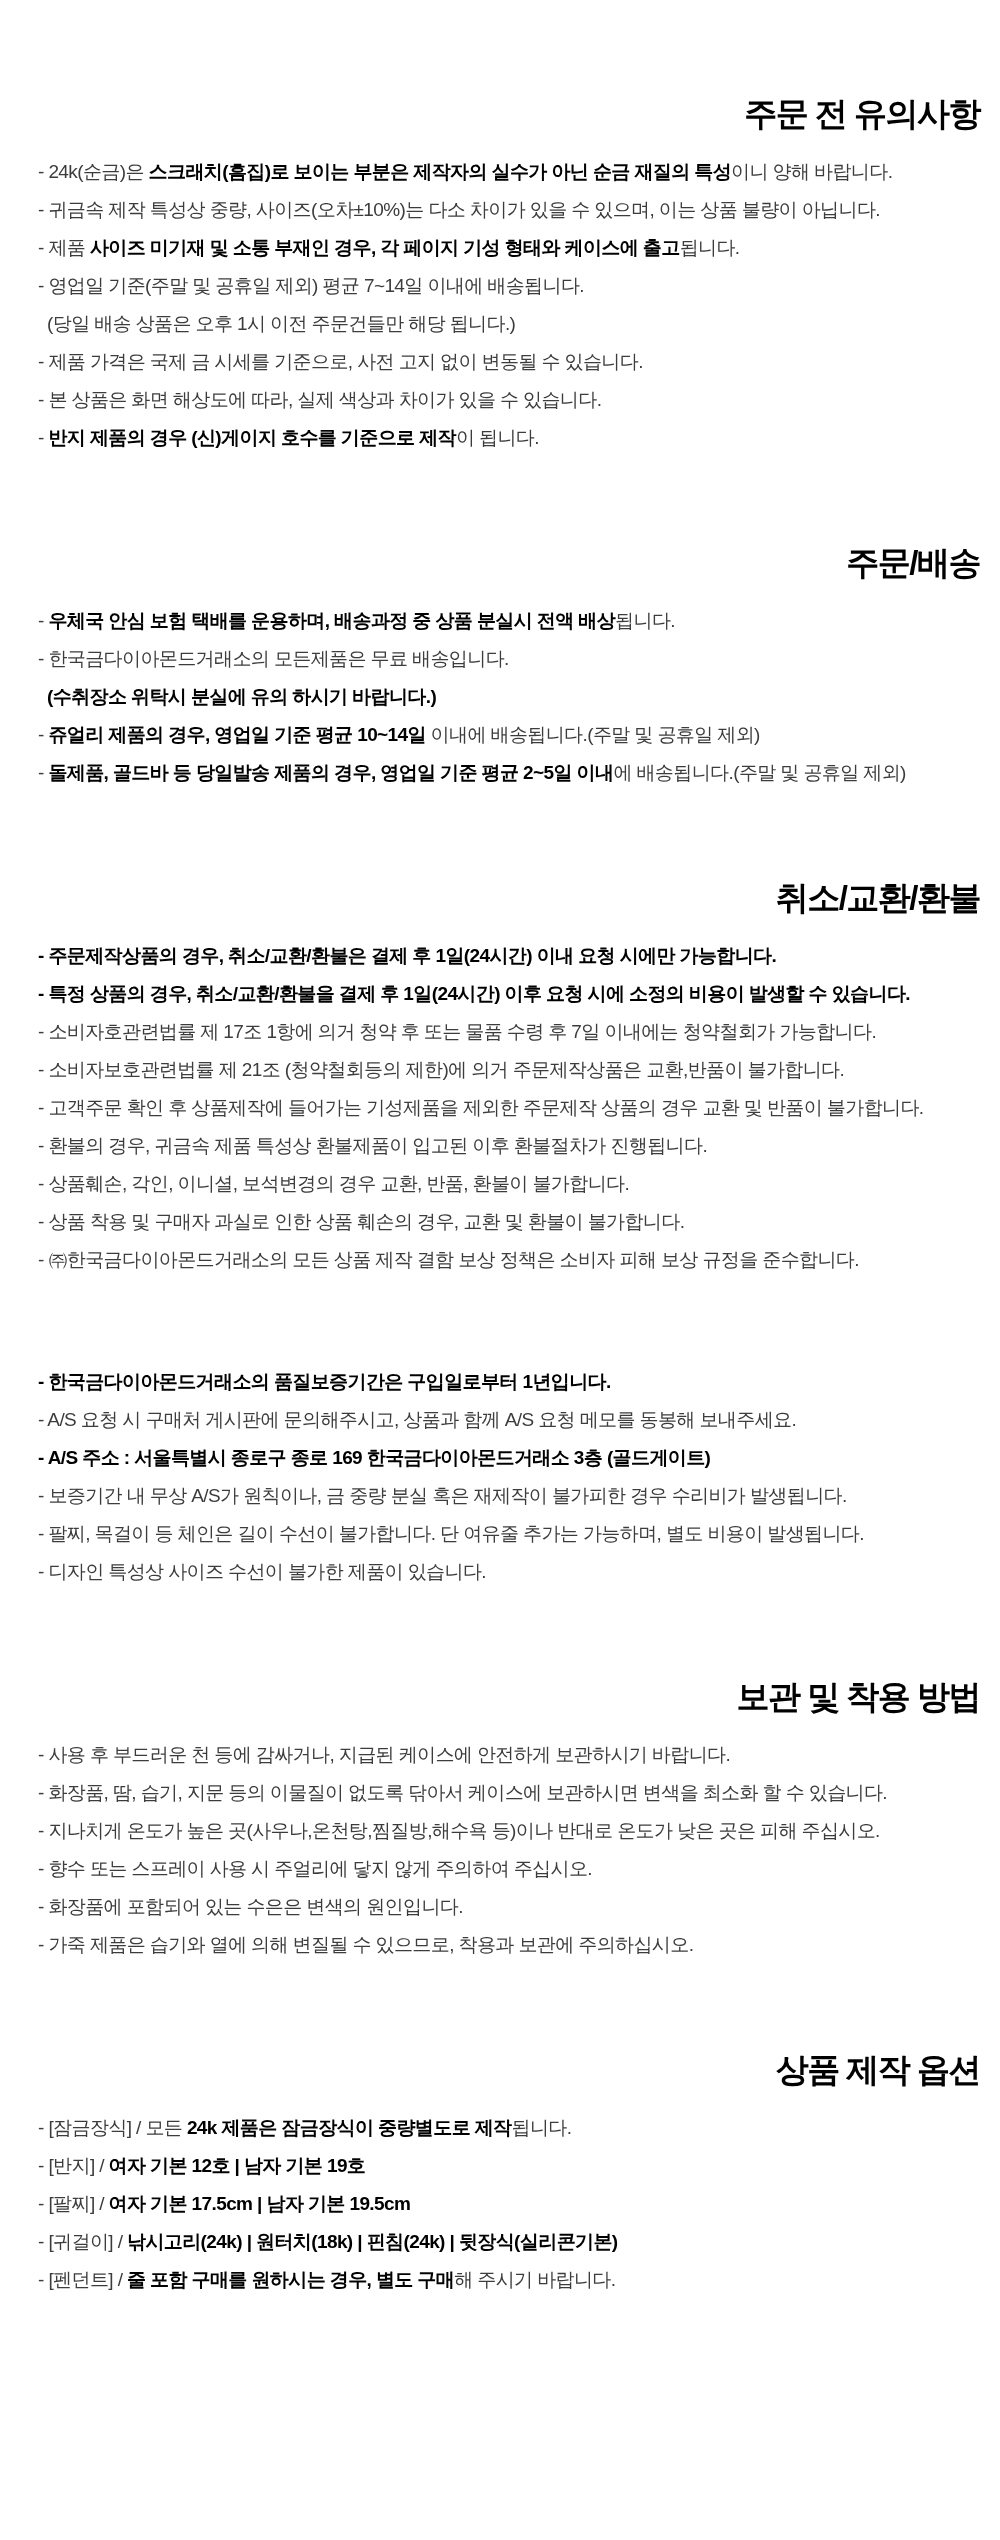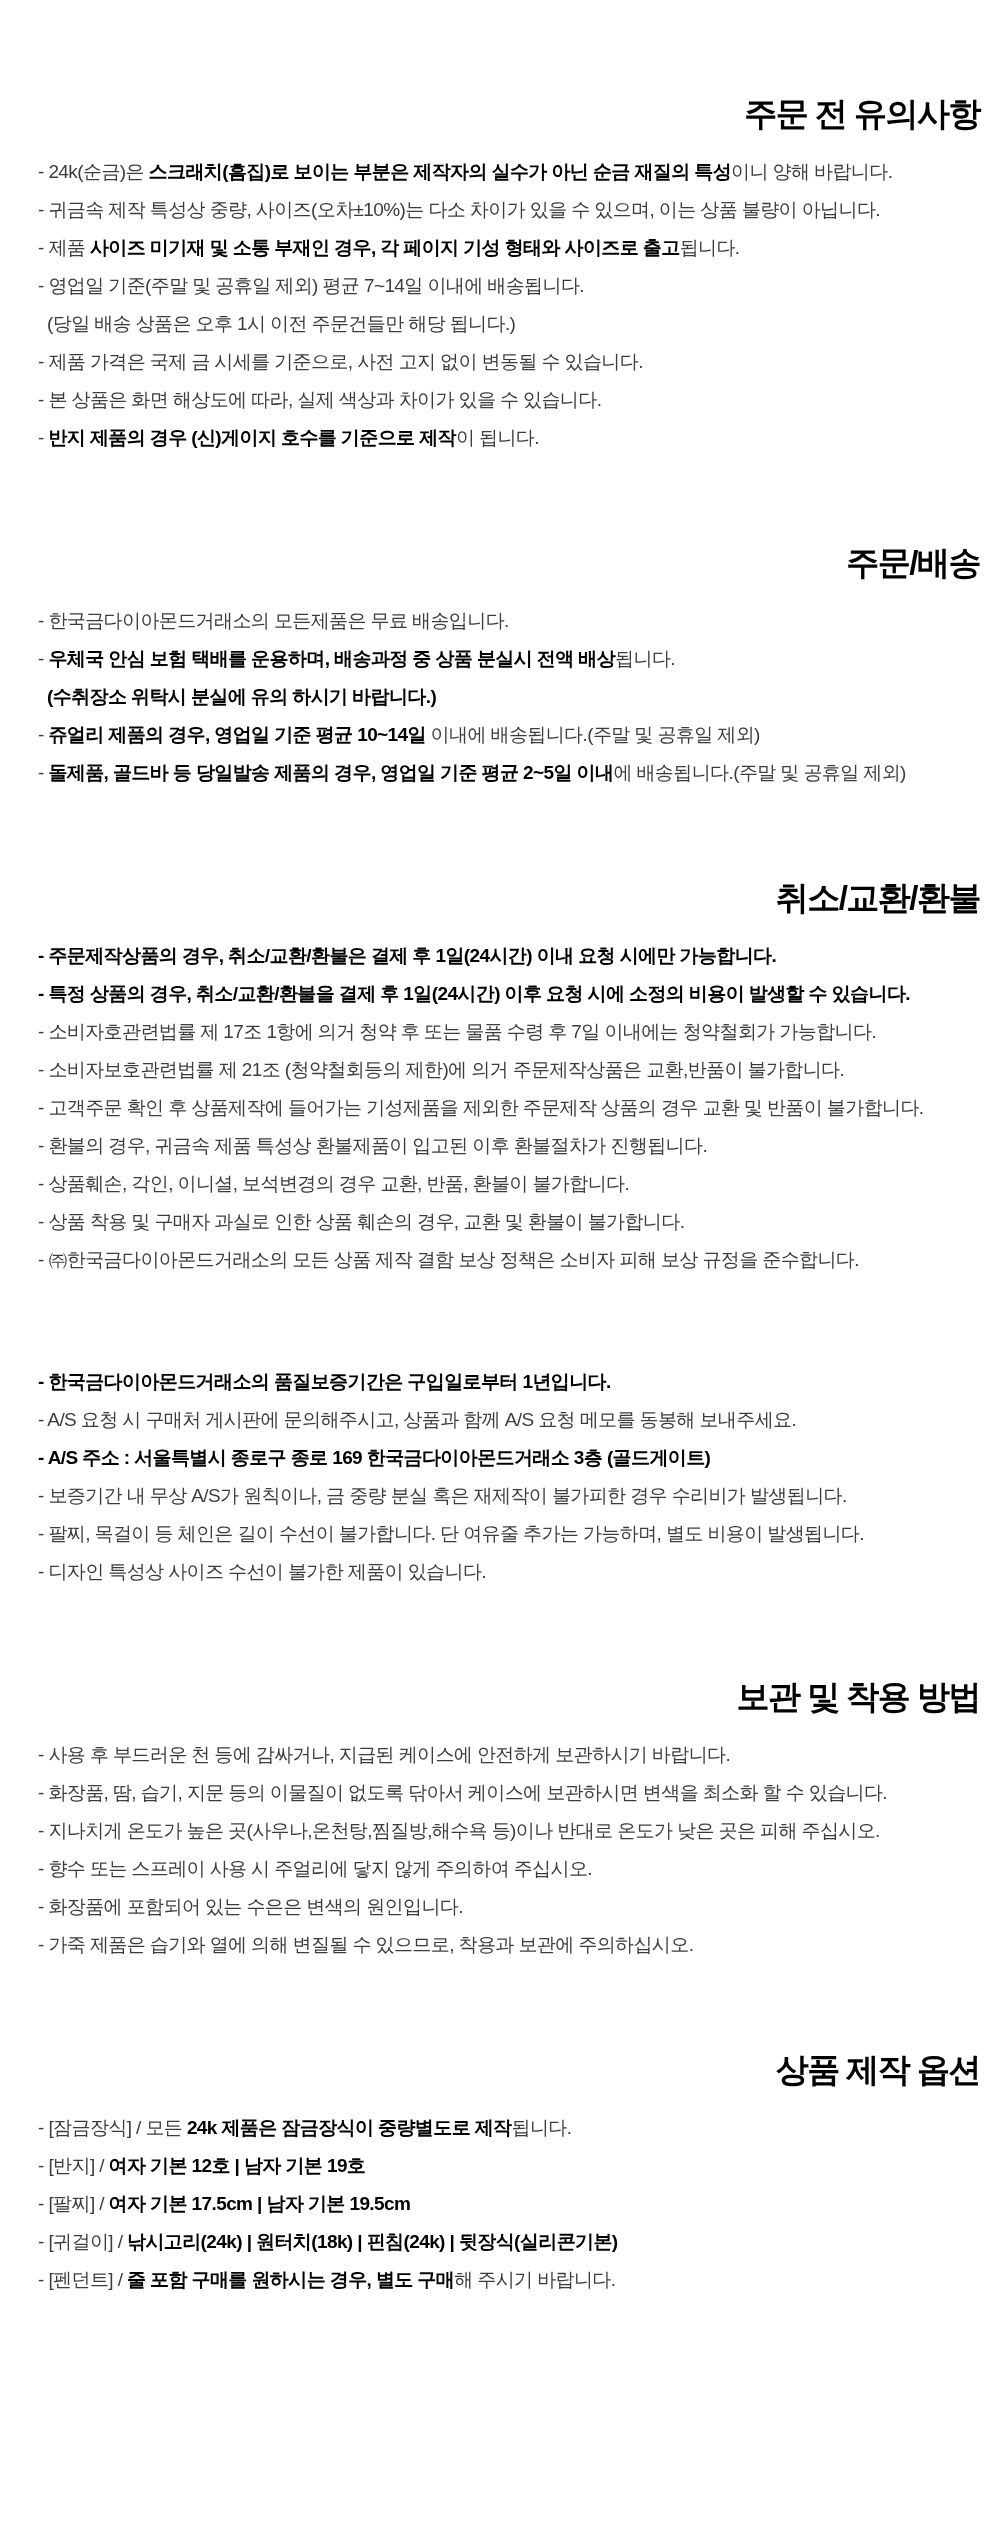--- a/index.html
+++ b/index.html
@@ -51,34 +51,34 @@
 </style>
 </head>
 <body>
 
 <div id="doc">
   <section class="notice-section">
     <h2 class="section-title">주문 전 유의사항</h2>
     <ul class="notice-list">
         <li class="notice-item"><span class="seg">- 24k(순금)은 </span><span class="seg seg-bold">스크래치(흠집)로 보이는 부분은 제작자의 실수가 아닌 순금 재질의 특성</span><span class="seg">이니 양해 바랍니다.</span></li>
         <li class="notice-item"><span class="seg">- 귀금속 제작 특성상 중량, 사이즈(오차±10%)는 다소 차이가 있을 수 있으며, 이는 상품 불량이 아닙니다.</span></li>
-        <li class="notice-item"><span class="seg">- 제품 </span><span class="seg seg-bold">사이즈 미기재 및 소통 부재인 경우, 각 페이지 기성 형태와 사이즈로 출고</span><span class="seg">됩니다.</span></li>
+        <li class="notice-item"><span class="seg">- 제품 </span><span class="seg seg-bold">사이즈 미기재 및 소통 부재인 경우, 각 페이지 기성 형태와 케이스에 출고</span><span class="seg">됩니다.</span></li>
         <li class="notice-item"><span class="seg">- 영업일 기준(주말 및 공휴일 제외) 평균 7~14일 이내에 배송됩니다.</span></li>
         <li class="notice-item indent"><span class="seg">(당일 배송 상품은 오후 1시 이전 주문건들만 해당 됩니다.)</span></li>
         <li class="notice-item"><span class="seg">- 제품 가격은 국제 금 시세를 기준으로, 사전 고지 없이 변동될 수 있습니다.</span></li>
         <li class="notice-item"><span class="seg">- 본 상품은 화면 해상도에 따라, 실제 색상과 차이가 있을 수 있습니다.</span></li>
         <li class="notice-item"><span class="seg">- </span><span class="seg seg-bold">반지 제품의 경우 (신)게이지 호수를 기준으로 제작</span><span class="seg">이 됩니다.</span></li>
       </ul>
   </section>
 
   <section class="notice-section">
     <h2 class="section-title">주문/배송</h2>
     <ul class="notice-list">
+        <li class="notice-item"><span class="seg">- </span><span class="seg seg-bold">우체국 안심 보험 택배를 운용하며, 배송과정 중 상품 분실시 전액 배상</span><span class="seg">됩니다.</span></li>
         <li class="notice-item"><span class="seg">- 한국금다이아몬드거래소의 모든제품은 무료 배송입니다.</span></li>
-        <li class="notice-item"><span class="seg">- </span><span class="seg seg-bold">우체국 안심 보험 택배를 운용하며, 배송과정 중 상품 분실시 전액 배상</span><span class="seg">됩니다.</span></li>
         <li class="notice-item indent"><span class="seg seg-bold">(수취장소 위탁시 분실에 유의 하시기 바랍니다.)</span></li>
         <li class="notice-item"><span class="seg">- </span><span class="seg seg-bold">쥬얼리 제품의 경우, 영업일 기준 평균 10~14일</span><span class="seg"> 이내에 배송됩니다.(주말 및 공휴일 제외)</span></li>
         <li class="notice-item"><span class="seg">- </span><span class="seg seg-bold">돌제품, 골드바 등 당일발송 제품의 경우, 영업일 기준 평균 2~5일 이내</span><span class="seg">에 배송됩니다.(주말 및 공휴일 제외)</span></li>
       </ul>
   </section>
 
   <section class="notice-section">
     <h2 class="section-title">취소/교환/환불</h2>
     <ul class="notice-list">
         <li class="notice-item"><span class="seg seg-bold">- 주문제작상품의 경우, 취소/교환/환불은 결제 후 1일(24시간) 이내 요청 시에만 가능합니다.</span></li>

